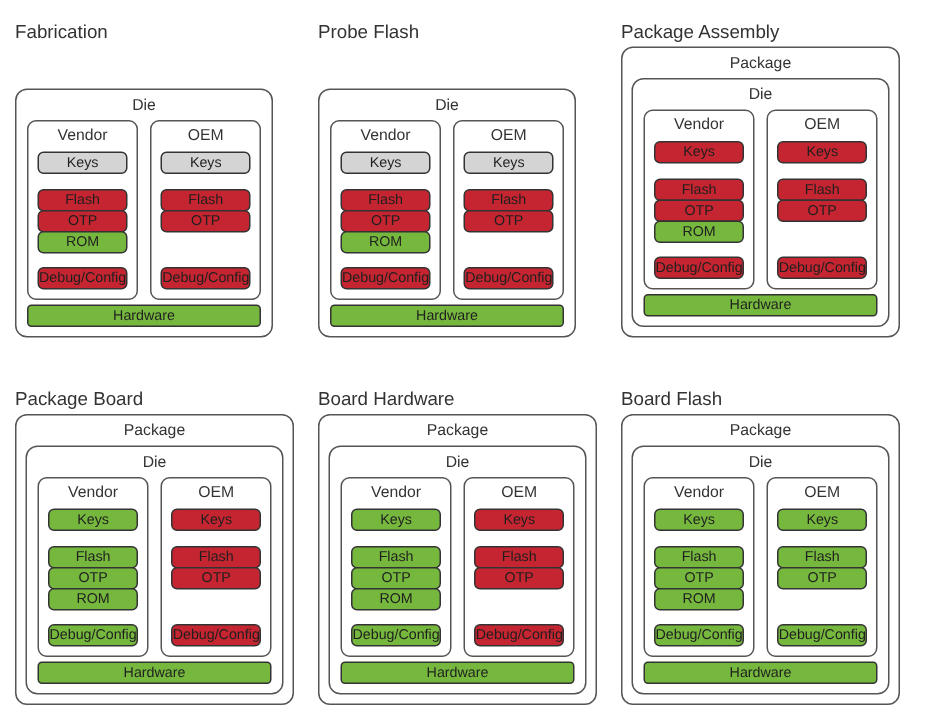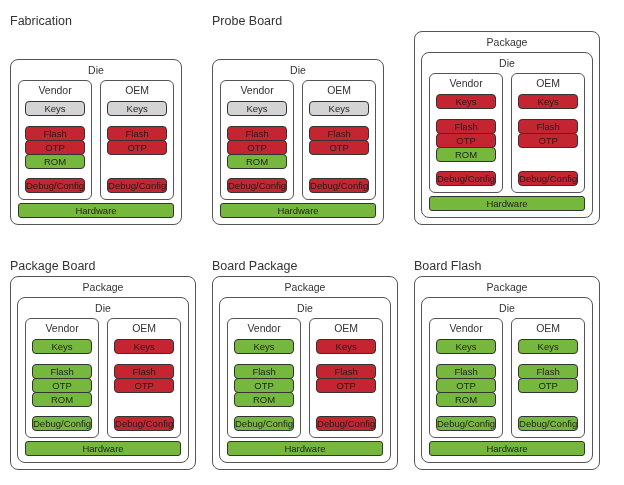--- a/index.html
+++ b/index.html
@@ -149,21 +149,21 @@
             </div>
             <div class="small-box debug-slot" style="background: rgb(196, 37, 48);">Debug/Config</div>
           </div>
         </div>
         <div class="hardware-bar" style="background: rgb(118, 184, 62);">Hardware</div>
       </div>
     </div>
   </div>
 
   <div class="stage">
-    <div class="stage-title">Probe Board</div>
+    <div class="stage-title">Probe Flash</div>
     <div class="package-box no-package">
 
       <div class="die-box">
         <div class="box-label">Die</div>
         <div class="columns">
           <div class="col">
             <div class="col-label">Vendor</div>
             <div class="small-box keys-slot" style="background: rgb(212, 212, 212);">Keys</div>
             <div class="mem-group">
               <div class="small-box" style="background: rgb(196, 37, 48);">Flash</div>
@@ -182,20 +182,21 @@
             </div>
             <div class="small-box debug-slot" style="background: rgb(196, 37, 48);">Debug/Config</div>
           </div>
         </div>
         <div class="hardware-bar" style="background: rgb(118, 184, 62);">Hardware</div>
       </div>
     </div>
   </div>
 
   <div class="stage">
+    <div class="stage-title">Package Assembly</div>
     <div class="package-box">
       <div class="box-label">Package</div>
       <div class="die-box">
         <div class="box-label">Die</div>
         <div class="columns">
           <div class="col">
             <div class="col-label">Vendor</div>
             <div class="small-box keys-slot" style="background: rgb(196, 37, 48);">Keys</div>
             <div class="mem-group">
               <div class="small-box" style="background: rgb(196, 37, 48);">Flash</div>
@@ -247,21 +248,21 @@
             </div>
             <div class="small-box debug-slot" style="background: rgb(196, 37, 48);">Debug/Config</div>
           </div>
         </div>
         <div class="hardware-bar" style="background: rgb(118, 184, 62);">Hardware</div>
       </div>
     </div>
   </div>
 
   <div class="stage">
-    <div class="stage-title">Board Package</div>
+    <div class="stage-title">Board Hardware</div>
     <div class="package-box">
       <div class="box-label">Package</div>
       <div class="die-box">
         <div class="box-label">Die</div>
         <div class="columns">
           <div class="col">
             <div class="col-label">Vendor</div>
             <div class="small-box keys-slot" style="background: rgb(118, 184, 62);">Keys</div>
             <div class="mem-group">
               <div class="small-box" style="background: rgb(118, 184, 62);">Flash</div>

